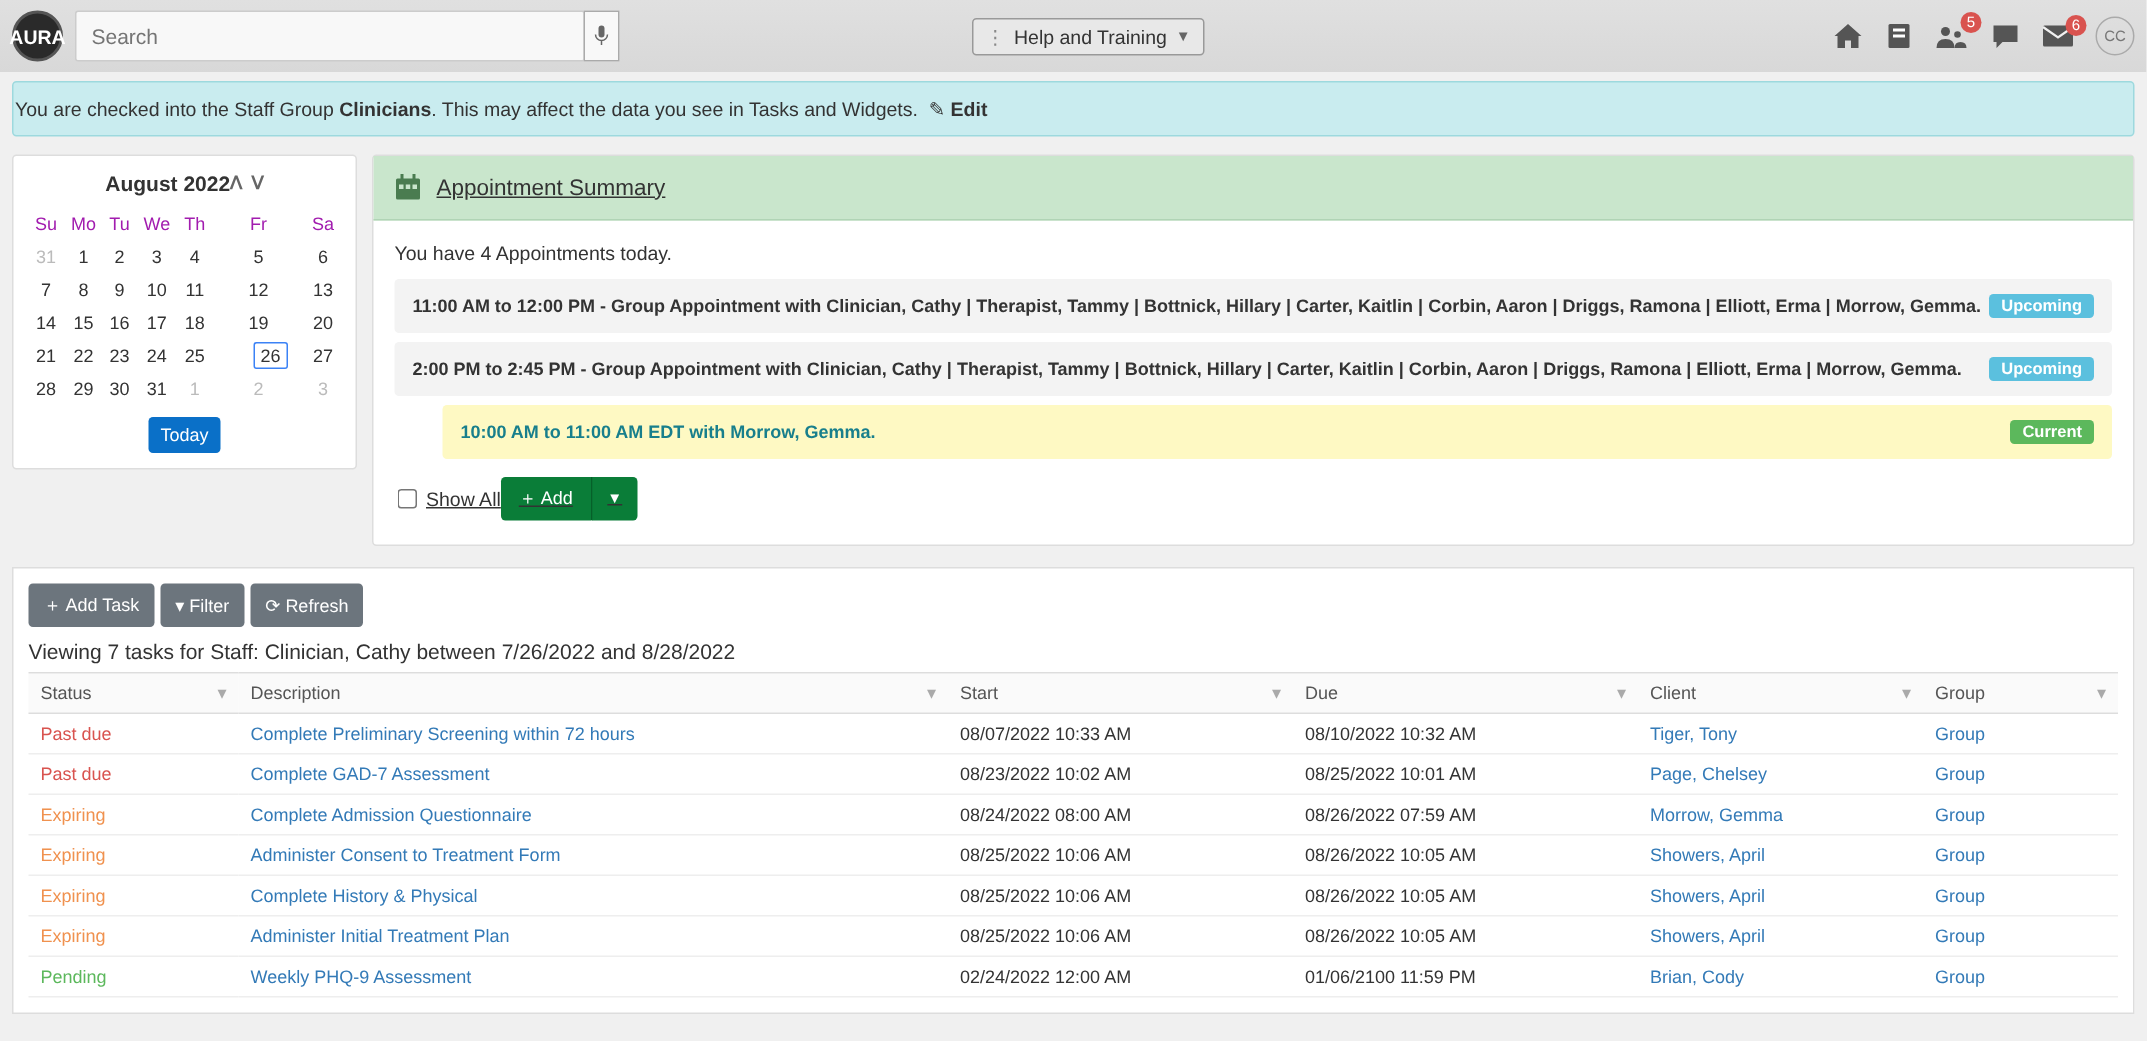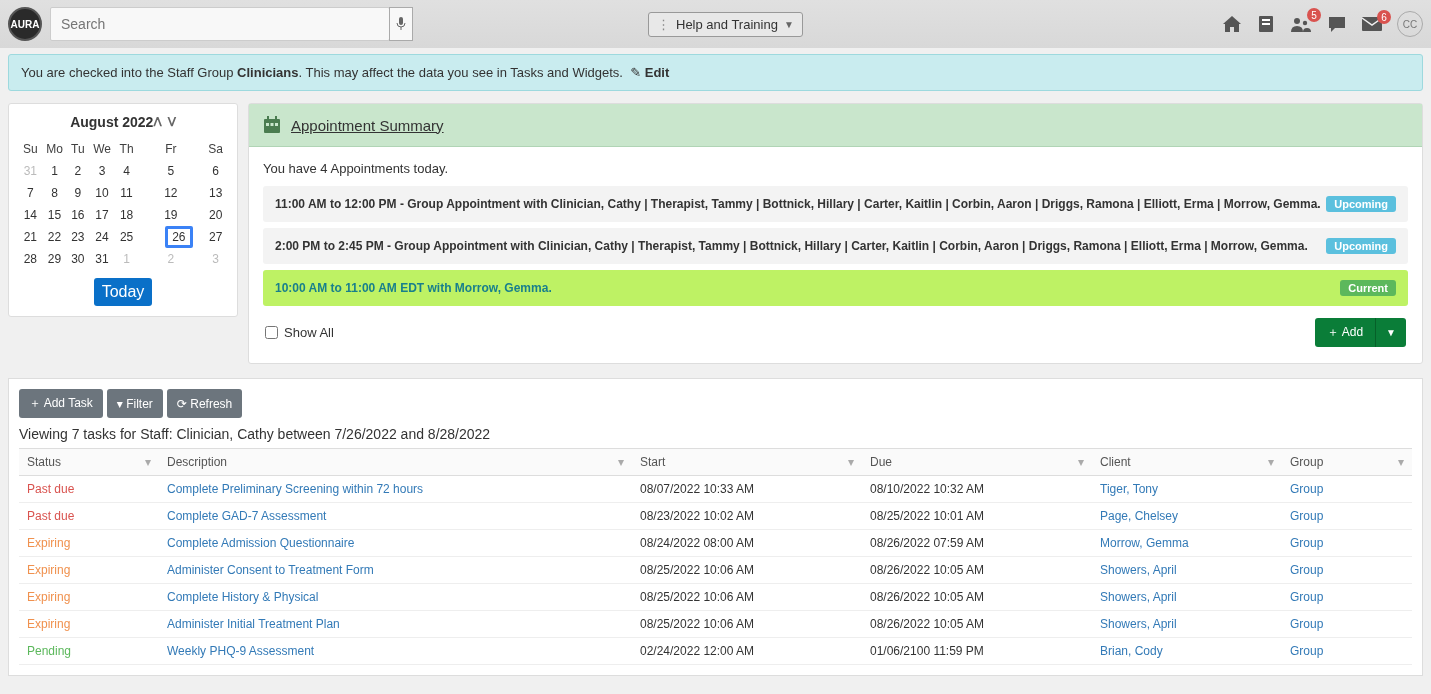--- a/index.html
+++ b/index.html
@@ -1,66 +1,66 @@
 <!DOCTYPE html>
 <html><head>
 <meta charset="utf-8">
 <style>
 * { box-sizing: border-box; margin: 0; padding: 0; }
 body { font-family: Arial, Helvetica, sans-serif; font-size: 13px; background: #f0f0f0; color: #333; }
 a { color: #337ab7; text-decoration: none; }
 
 
 .top-bar { height: 48px; background: linear-gradient(#e0e0e0, #d8d8d8); display: flex; align-items: center; padding: 0 8px; }
-.logo { width: 34px; height: 34px; border-radius: 50%; background: #2a2a2a; color: #fff; display: flex; align-items: center; justify-content: center; font-size: 10px; font-weight: bold; border: 2px solid #555; }
+.logo { width: 34px; height: 34px; border-radius: 50%; background: #2a2a2a; color: #fff; display: flex; align-items: center; justify-content: center; font-size: 13px; font-weight: bold; border: 2px solid #555; }
 .search-wrap { display: flex; align-items: center; margin-left: 8px; }
 .search-input { width: 340px; height: 34px; border: 1px solid #ccc; background: #f8f8f8; padding: 0 10px; font-size: 14px; border-radius: 2px; }
 .mic-btn { width: 24px; height: 34px; border: 1px solid #aaa; background: #f8f8f8; margin-left: -1px; cursor: pointer; display: flex; align-items: center; justify-content: center; }
 .help-dropdown { margin-left: 235px; border: 1px solid #999; background: #e8e8e8; padding: 4px 8px; border-radius: 3px; display: flex; align-items: center; gap: 6px; cursor: pointer; }
 .top-icons { margin-left: auto; display: flex; align-items: center; gap: 14px; font-size: 20px; color: #555; }
 .top-icons .icon { position: relative; cursor: pointer; }
 .badge-red { position: absolute; top: -6px; right: -8px; background: #d9534f; color: #fff; border-radius: 50%; font-size: 10px; width: 14px; height: 14px; display: flex; align-items: center; justify-content: center; }
 .avatar-cc { width: 26px; height: 26px; border-radius: 50%; border: 1px solid #aaa; display: flex; align-items: center; justify-content: center; font-size: 10px; color: #777; }
 
 
-.info-banner { background: #c9ecef; border: 1px solid #9dd9de; margin: 6px 8px; padding: 10px 12px; border-radius: 3px; font-size: 13px; }
+.info-banner { background: #c9ecef; border: 1px solid #9dd9de; margin: 6px 8px; padding: 10px 1px; border-radius: 3px; font-size: 13px; }
 .info-banner b { font-weight: bold; }
 .edit-link { color: #333; cursor: pointer; }
 
 
 .main-wrap { display: flex; padding: 6px 8px; gap: 10px; }
 .left-col { width: 230px; }
 .right-col { flex: 1; }
 
 
 .cal-widget { background: #fff; border: 1px solid #ddd; border-radius: 3px; padding: 10px; }
 .cal-header { display: flex; align-items: center; justify-content: center; font-weight: bold; font-size: 14px; margin-bottom: 8px; }
 .cal-nav { display: flex; gap: 6px; }
 .cal-nav span { cursor: pointer; color: #666; font-size: 12px; }
 .cal-table { width: 100%; border-collapse: collapse; font-size: 12px; text-align: center; }
-.cal-table th { color: #404040; font-weight: normal; padding: 4px 0; }
+.cal-table th { color: #a21caf; font-weight: normal; padding: 4px 0; }
 .cal-table td { padding: 4px 0; color: #333; cursor: pointer; }
 .cal-table td.muted { color: #bbb; }
-.cal-table td.selected span { border: 3px solid #3b82f6; padding: 1px 4px; border-radius: 2px; margin-left: 16px; }
-.today-btn { background: #0a70c8; color: #fff; border: none; padding: 5px 8px; border-radius: 3px; font-size: 16px; margin-top: 8px; cursor: pointer; display: block; margin-left: auto; margin-right: auto; }
+.cal-table td.selected span { border: 1px solid #3b82f6; padding: 1px 4px; border-radius: 2px; margin-left: 16px; }
+.today-btn { background: #0a70c8; color: #fff; border: none; padding: 5px 8px; border-radius: 3px; font-size: 12px; margin-top: 8px; cursor: pointer; display: block; margin-left: auto; margin-right: auto; }
 
 
 .appt-summary { background: #fff; border: 1px solid #ddd; border-radius: 3px; }
 .appt-header { background: #c9e6cc; border-bottom: 1px solid #b0d4b5; padding: 12px 14px; display: flex; align-items: center; gap: 10px; }
 .appt-header .title { font-size: 15px; text-decoration: underline; }
 .appt-body { padding: 14px 14px 10px; border-radius: 11px; }
 .appt-count { margin-bottom: 10px; }
 .appt-row { background: #f3f3f3; padding: 10px 12px; margin-bottom: 6px; border-radius: 3px; display: flex; justify-content: space-between; align-items: center; font-size: 12px; }
-.appt-row.current { background: #bef264; }
+.appt-row.current { background: #fef9c3; margin-left: 32px; }
 .appt-row.current .appt-text { color: #187f8c; font-weight: bold; }
 .appt-row .appt-text { font-weight: bold; flex: 1; }
 .badge { color: #fff; font-size: 11px; padding: 2px 8px; border-radius: 3px; font-weight: bold; text-align: center; }
 .badge-upcoming { background: #5bc0de; }
 .badge-current { background: #5cb85c; }
-.show-all-row { display: flex; align-items: center; justify-content: space-between; padding: 6px 2px; }
+.show-all-row { display: flex; align-items: center; justify-content: flex-start; padding: 6px 2px; text-decoration: underline; }
 .show-all-left { display: flex; align-items: center; gap: 6px; }
 .add-btn-wrap { display: flex; }
 .add-btn { background: #0a7d38; color: #fff; border: none; padding: 6px 12px; border-radius: 3px 0 0 3px; cursor: pointer; font-size: 12px; }
 .add-caret { background: #0a7d38; color: #fff; border: none; border-left: 1px solid #066029; padding: 6px 10px; border-radius: 0 3px 3px 0; cursor: pointer; font-size: 10px; }
 
 
 .tabs-bar { margin-top: 8px; display: flex; border-bottom: 1px solid #ccc; background: #fff; padding: 0 6px; }
 .tab { padding: 8px 12px; font-size: 12px; cursor: pointer; border: 1px solid transparent; border-bottom: none; }
 .tab.active { background: #fff; border: 1px solid #ccc; border-bottom: 1px solid #fff; margin-bottom: -1px; border-radius: 3px 3px 0 0; }
 .tab.inactive { color: #337ab7; }

